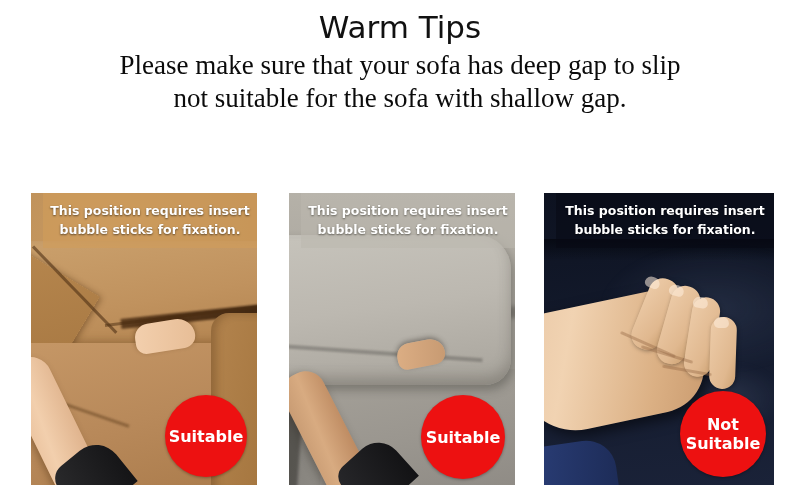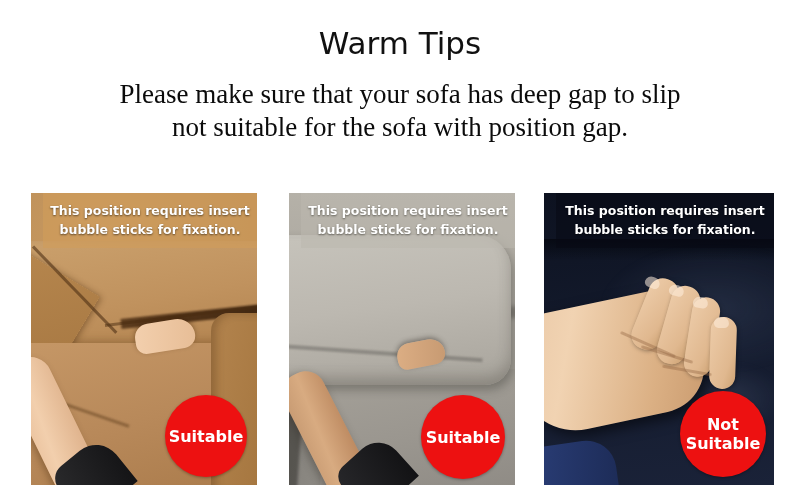--- a/index.html
+++ b/index.html
@@ -22,21 +22,21 @@
     padding-top: 8px;
     text-align: center;
   }
   #tips-title {
     font-family: "DejaVu Sans", sans-serif;
     font-size: 31px;
     font-weight: 400;
     color: #111111;
     line-height: 38px;
     letter-spacing: 0px;
-    margin: 16px;
+    margin: 0;
   }
   #tips-body {
     font-family: "Liberation Serif", serif;
     font-size: 27px;
     font-weight: 400;
     color: #0b0b0b;
     line-height: 33px;
     margin: 3px auto 0 auto;
     width: 770px;
     text-align: center;
@@ -352,21 +352,21 @@
   .badge-3 { right: 8px;  bottom: 8px; width: 86px; height: 86px; font-size: 16px; }
   .badge .bl { display: block; white-space: nowrap; }
 </style>
 </head>
 <body>
 
 <div id="header">
   <div id="tips-title">Warm Tips</div>
   <div id="tips-body">
     <span class="ln">Please make sure that your sofa has deep gap to slip</span>
-    <span class="ln">not suitable for the sofa with position gap.</span>
+    <span class="ln">not suitable for the sofa with shallow gap.</span>
   </div>
 </div>
 
 <div id="panels">
 
   <div class="panel" id="panel-1">
     <div class="photo ph-tan">
       <div class="tan-backcush"></div>
       <div class="tan-diag"></div>
       <div class="tan-seam-a"></div>

